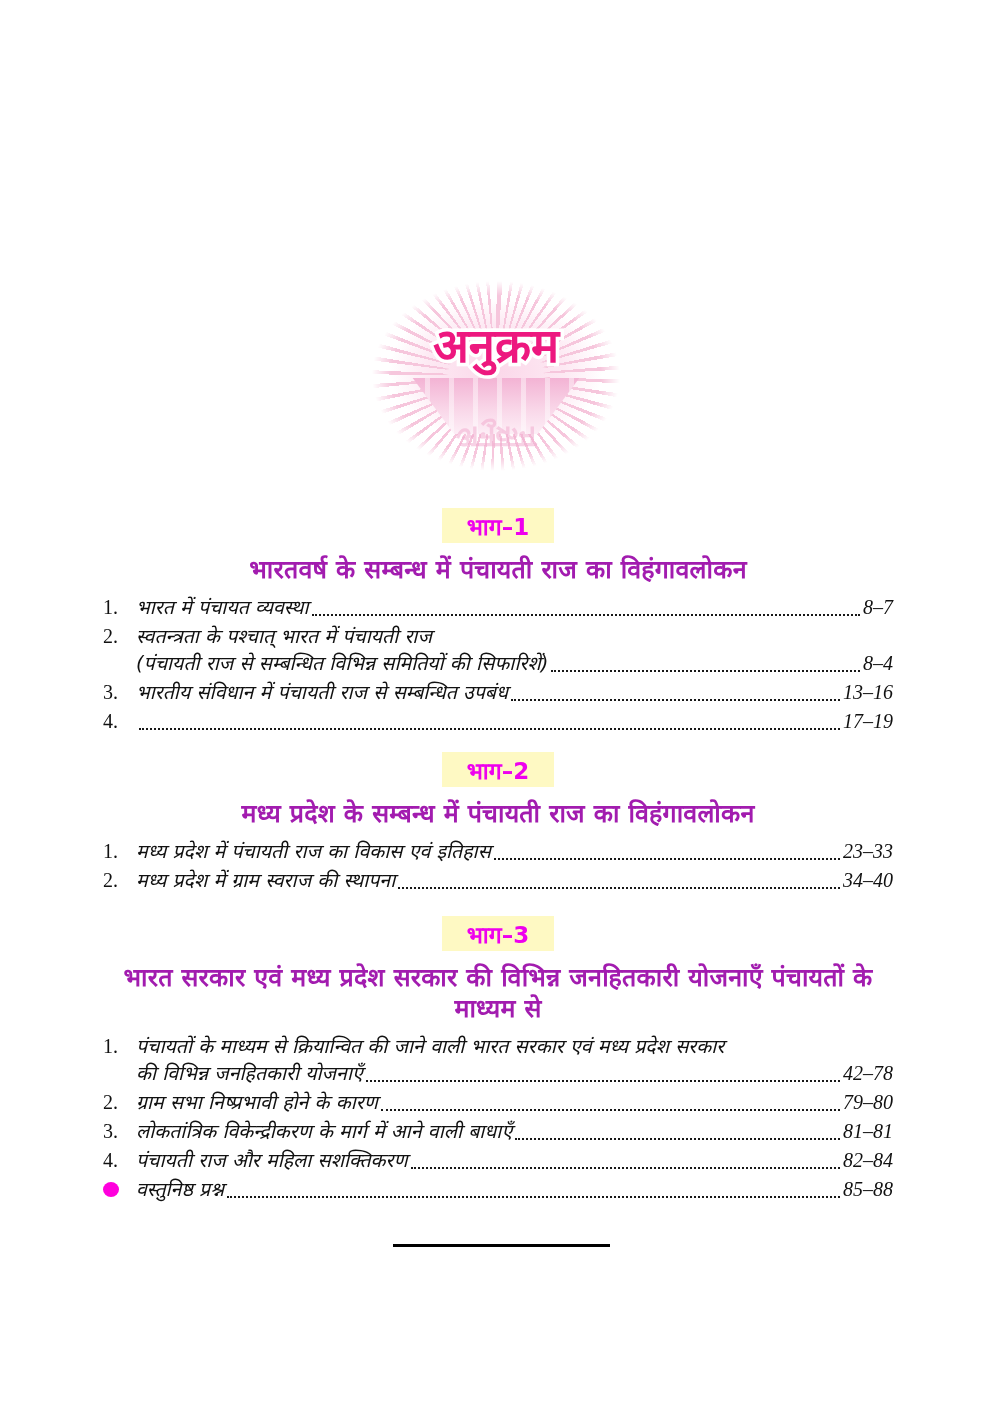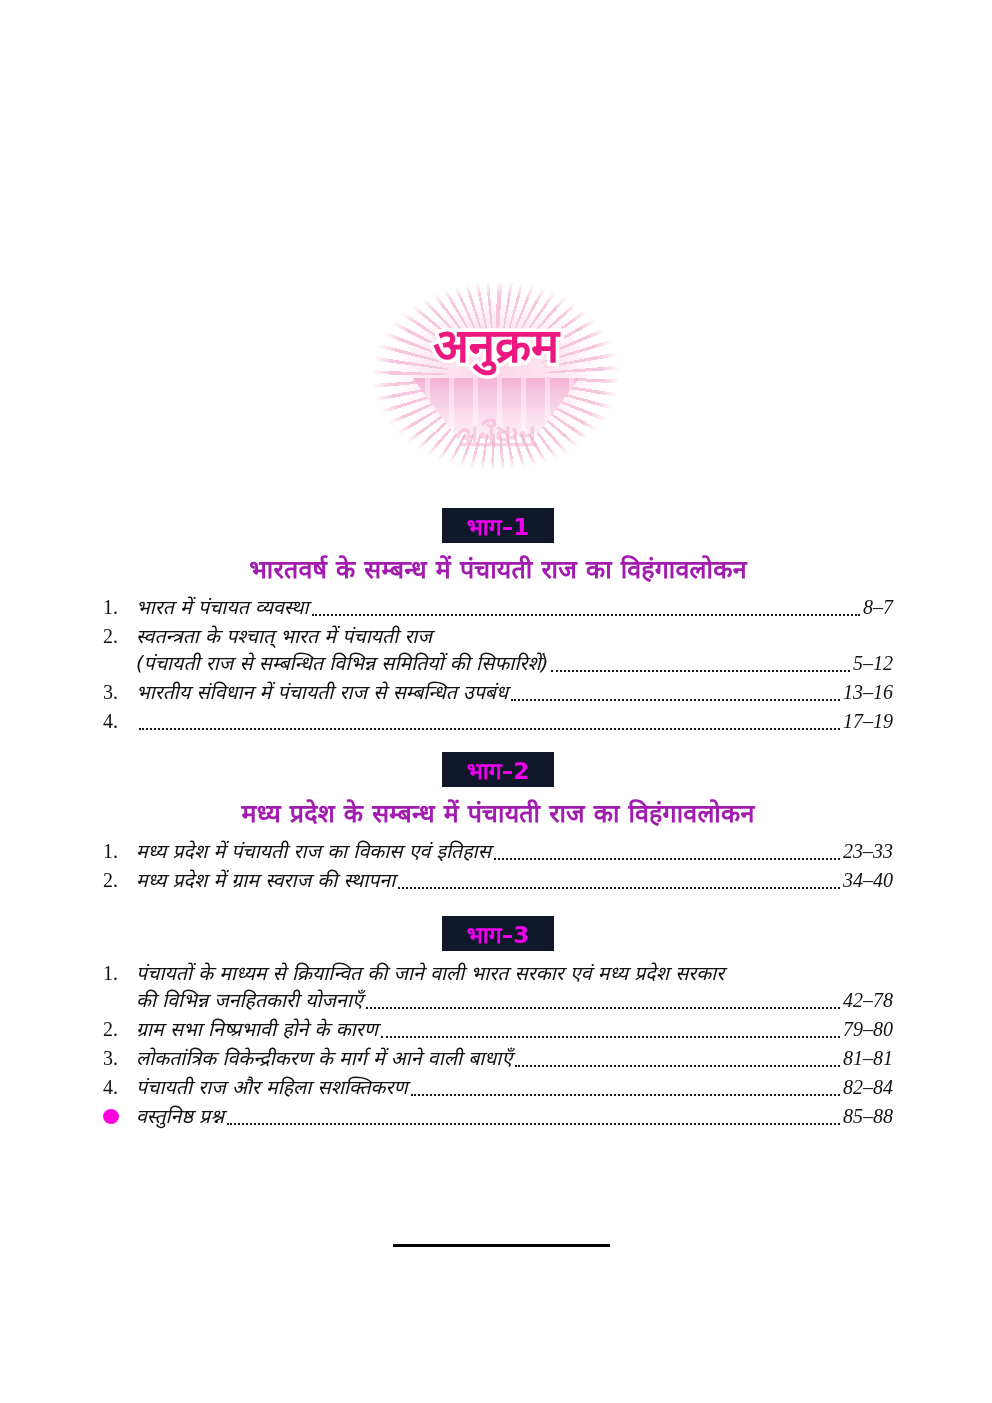--- a/index.html
+++ b/index.html
@@ -25,21 +25,21 @@
     font-weight:bold;font-size:47px;line-height:1;}
   .title-stroke{position:absolute;left:0;width:100%;
     -webkit-text-stroke:7px #ffffff;color:#fff;}
   .title-fill{position:absolute;left:0;width:100%;color:#ed187f;}
   .title-reflect{position:absolute;top:140px;left:0;width:100%;text-align:center;
     font-weight:bold;font-size:30px;color:#f2aed0;opacity:.55;
     transform:scaleY(-1);filter:blur(.5px);}
   
   .section{position:absolute;left:103px;width:790px;}
   #section-0{top:508px;} #section-1{top:752px;} #section-2{top:916px;}
-  .label-box{width:112px;height:35px;margin:0 auto;background:#0f172a;
+  .label-box{width:112px;height:35px;margin:0 auto;background:#fef9c3;
     display:flex;align-items:center;justify-content:center;}
   .label-box span{color:#ee00ee;font-weight:bold;font-size:23px;}
   .sec-heading{margin-top:11px;text-align:center;color:#a21caf;font-weight:bold;
     font-size:25px;line-height:31px;letter-spacing:.2px;}
   .items{margin-top:9px;}
   .toc-item{display:flex;margin-bottom:2px;}
   .num{width:33px;flex:0 0 33px;font-family:"Liberation Serif",serif;
     font-size:20px;line-height:27px;}
   .bullet-dot{display:inline-block;width:16px;height:15px;border-radius:50%;
     background:#ff00dd;margin-top:6px;}
@@ -85,21 +85,21 @@
         </div>
         <div class="toc-item">
           <div class="num">2.</div>
           <div class="content">
             <div class="line">
               <span class="t">स्वतन्त्रता के पश्चात् भारत में पंचायती राज</span>
             </div>
             <div class="line">
               <span class="t">(पंचायती राज से सम्बन्धित विभिन्न समितियों की सिफारिशें)</span>
               <span class="dots"></span>
-              <span class="pg">5–12</span>
+              <span class="pg">8–4</span>
             </div>
           </div>
         </div>
         <div class="toc-item">
           <div class="num">3.</div>
           <div class="content">
             <div class="line">
               <span class="t">भारतीय संविधान में पंचायती राज से सम्बन्धित उपबंध</span>
               <span class="dots"></span>
               <span class="pg">13–16</span>
@@ -142,20 +142,21 @@
               <span class="pg">34–40</span>
             </div>
           </div>
         </div>
       </div>
     </div>
     <div class="section" id="section-2">
       <div class="label-box">
         <span>भाग–3</span>
       </div>
+      <div class="sec-heading">भारत सरकार एवं मध्य प्रदेश सरकार की विभिन्न जनहितकारी योजनाएँ पंचायतों के माध्यम से</div>
       <div class="items">
         <div class="toc-item">
           <div class="num">1.</div>
           <div class="content">
             <div class="line">
               <span class="t">पंचायतों के माध्यम से क्रियान्वित की जाने वाली भारत सरकार एवं मध्य प्रदेश सरकार</span>
             </div>
             <div class="line">
               <span class="t">की विभिन्न जनहितकारी योजनाएँ </span>
               <span class="dots"></span>

